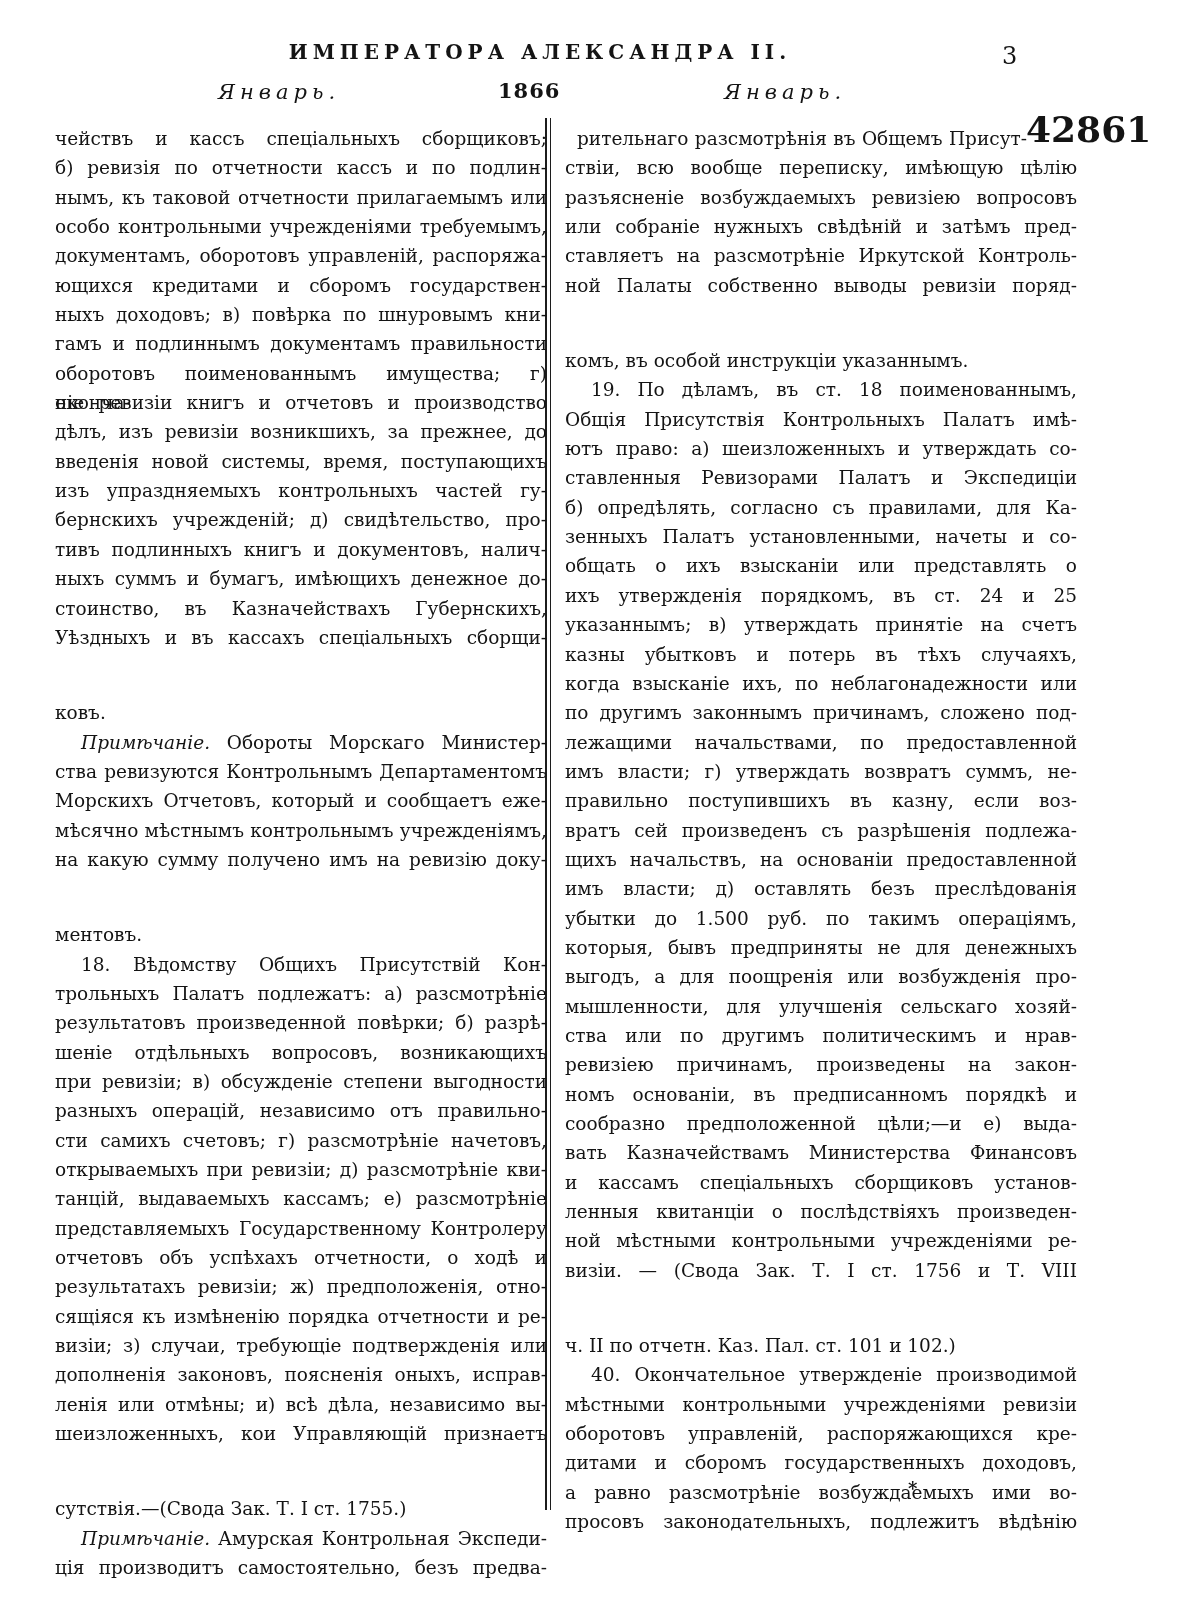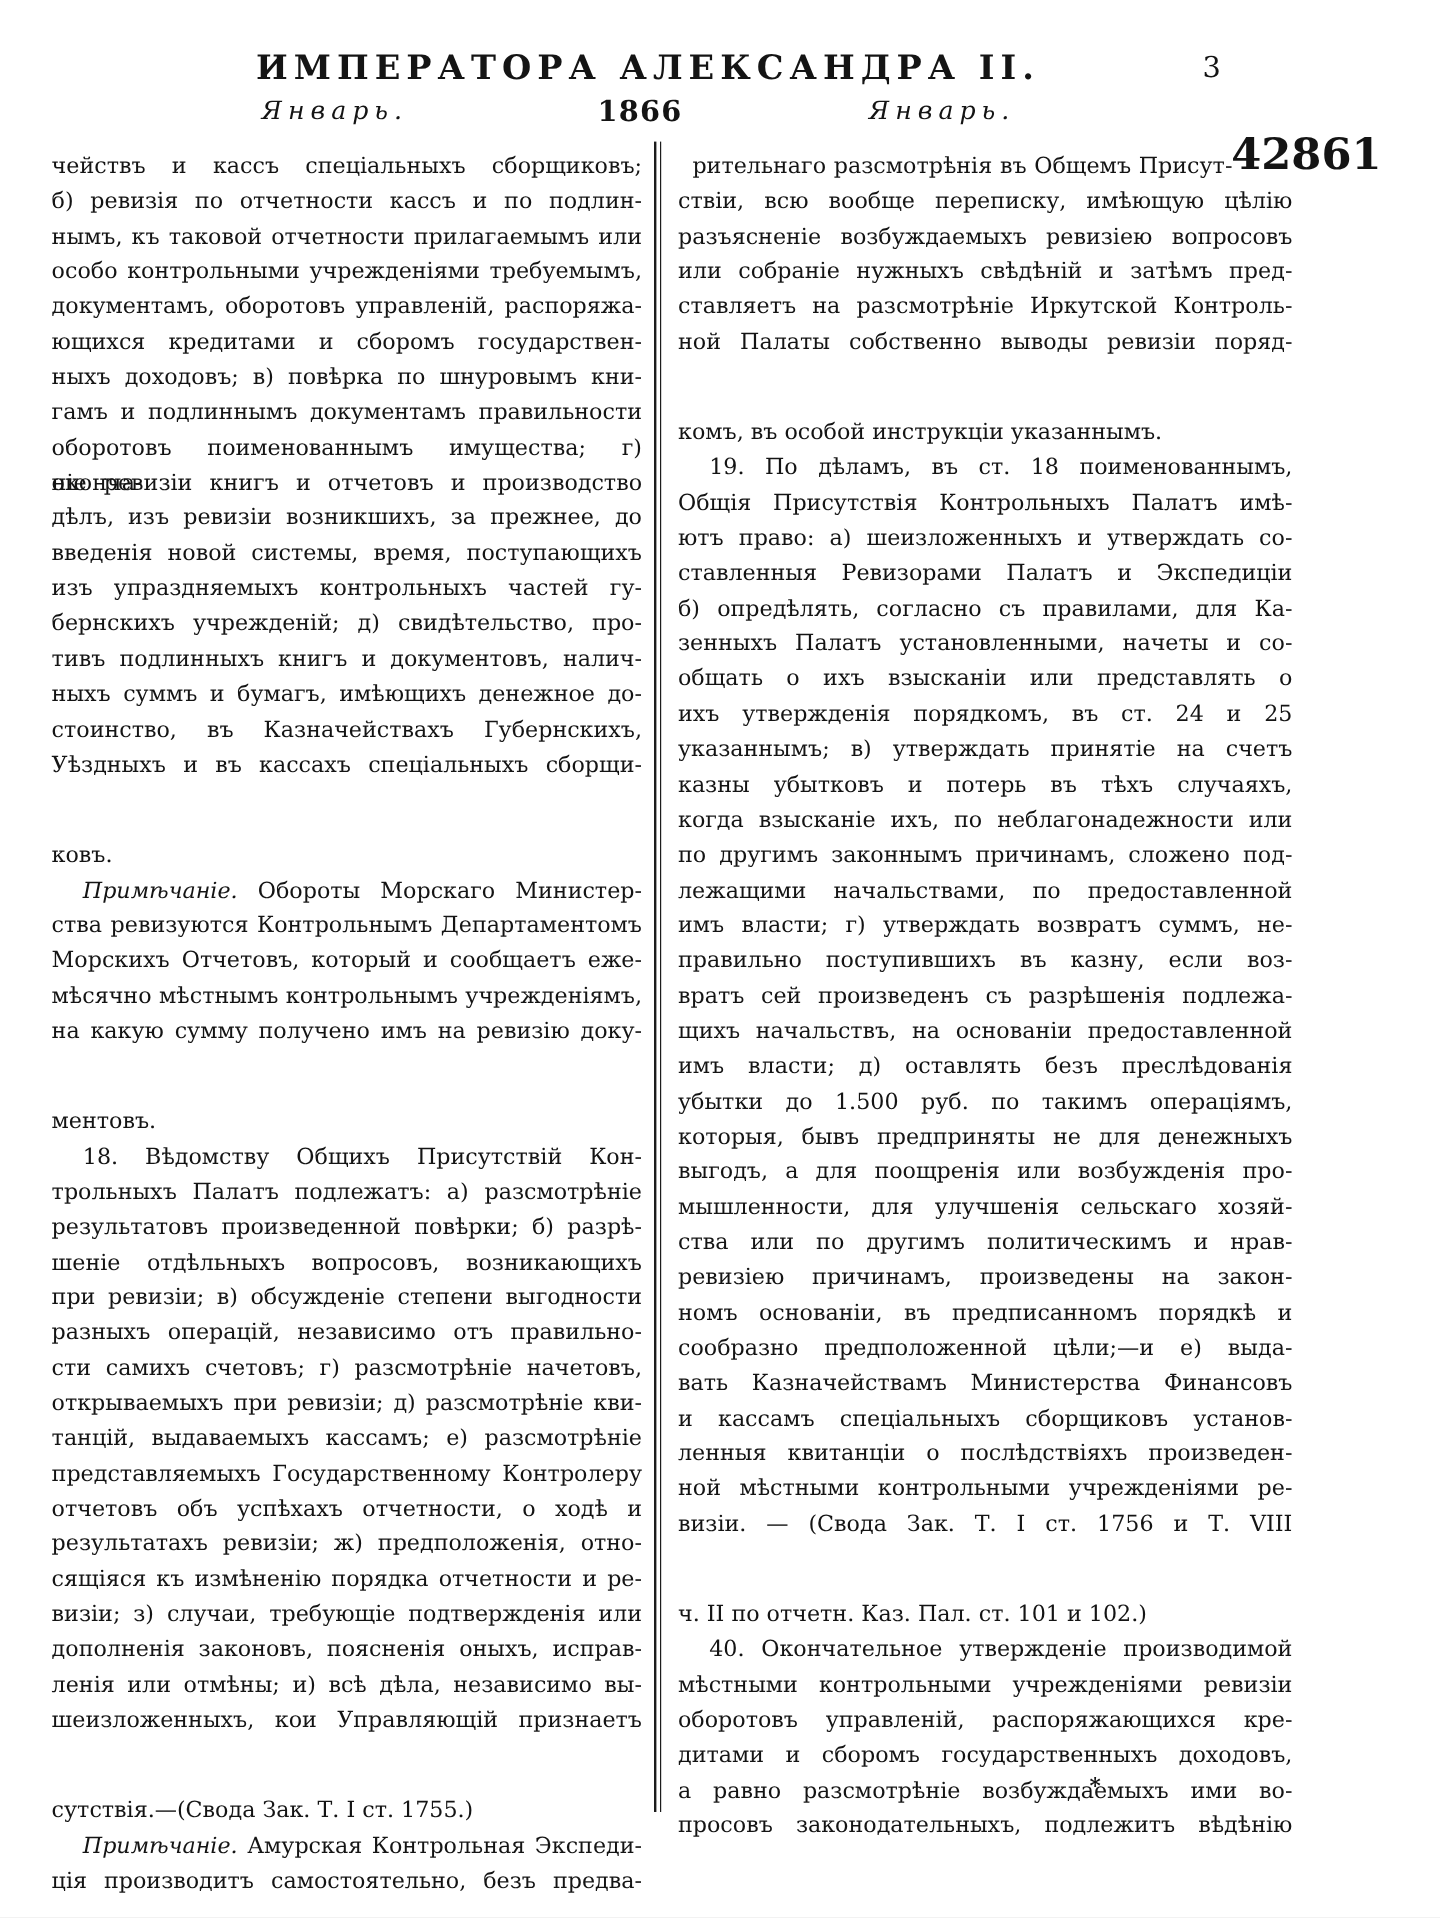--- a/index.html
+++ b/index.html
@@ -7,57 +7,57 @@
     position:relative;
     width:1200px;height:1598px;
     background:#ffffff;
     color:#141414;
     font-family:"DejaVu Serif", serif;
     overflow:hidden;
   }
   .title{
     position:absolute;top:40px;left:150px;width:780px;
     text-align:center;
-    font-size:28px;font-weight:bold;
+    font-size:20px;font-weight:bold;
     letter-spacing:5px;
     white-space:nowrap;
   }
   .pagenum{
     position:absolute;top:42px;left:1002px;
     font-size:24px;
   }
   .month{
     position:absolute;top:80px;
     font-style:italic;
     font-size:21px;letter-spacing:5px;
     white-space:nowrap;
   }
   .month-left{left:218px;}
   .month-right{left:724px;}
   .year{
     position:absolute;top:78px;left:498px;
-    font-size:24px;font-weight:bold;letter-spacing:1px;
+    font-size:21px;font-weight:bold;letter-spacing:1px;
   }
   .stamp{
     position:absolute;top:108px;left:1026px;
     font-size:36px;font-weight:bold;
     letter-spacing:0px;
     white-space:nowrap;
   }
   .divider{
     position:absolute;left:545px;top:118px;height:1392px;
     width:3px;
     border-left:2px solid #1c1c1c;
     border-right:1px solid #1c1c1c;
   }
   .col{
     position:absolute;top:124px;
     font-size:18.5px;
   }
-  .col-left{left:43px;width:492px;}
+  .col-left{left:55px;width:492px;}
   .col-right{left:565px;width:512px;}
   .line{
     height:29.35px;line-height:29.35px;
     text-align:justify;
     text-align-last:justify;
     overflow:visible;
     white-space:normal;
   }
   .line.indent{padding-left:26px;}
   .line.pend{text-align-last:left;margin-top:46px;}

